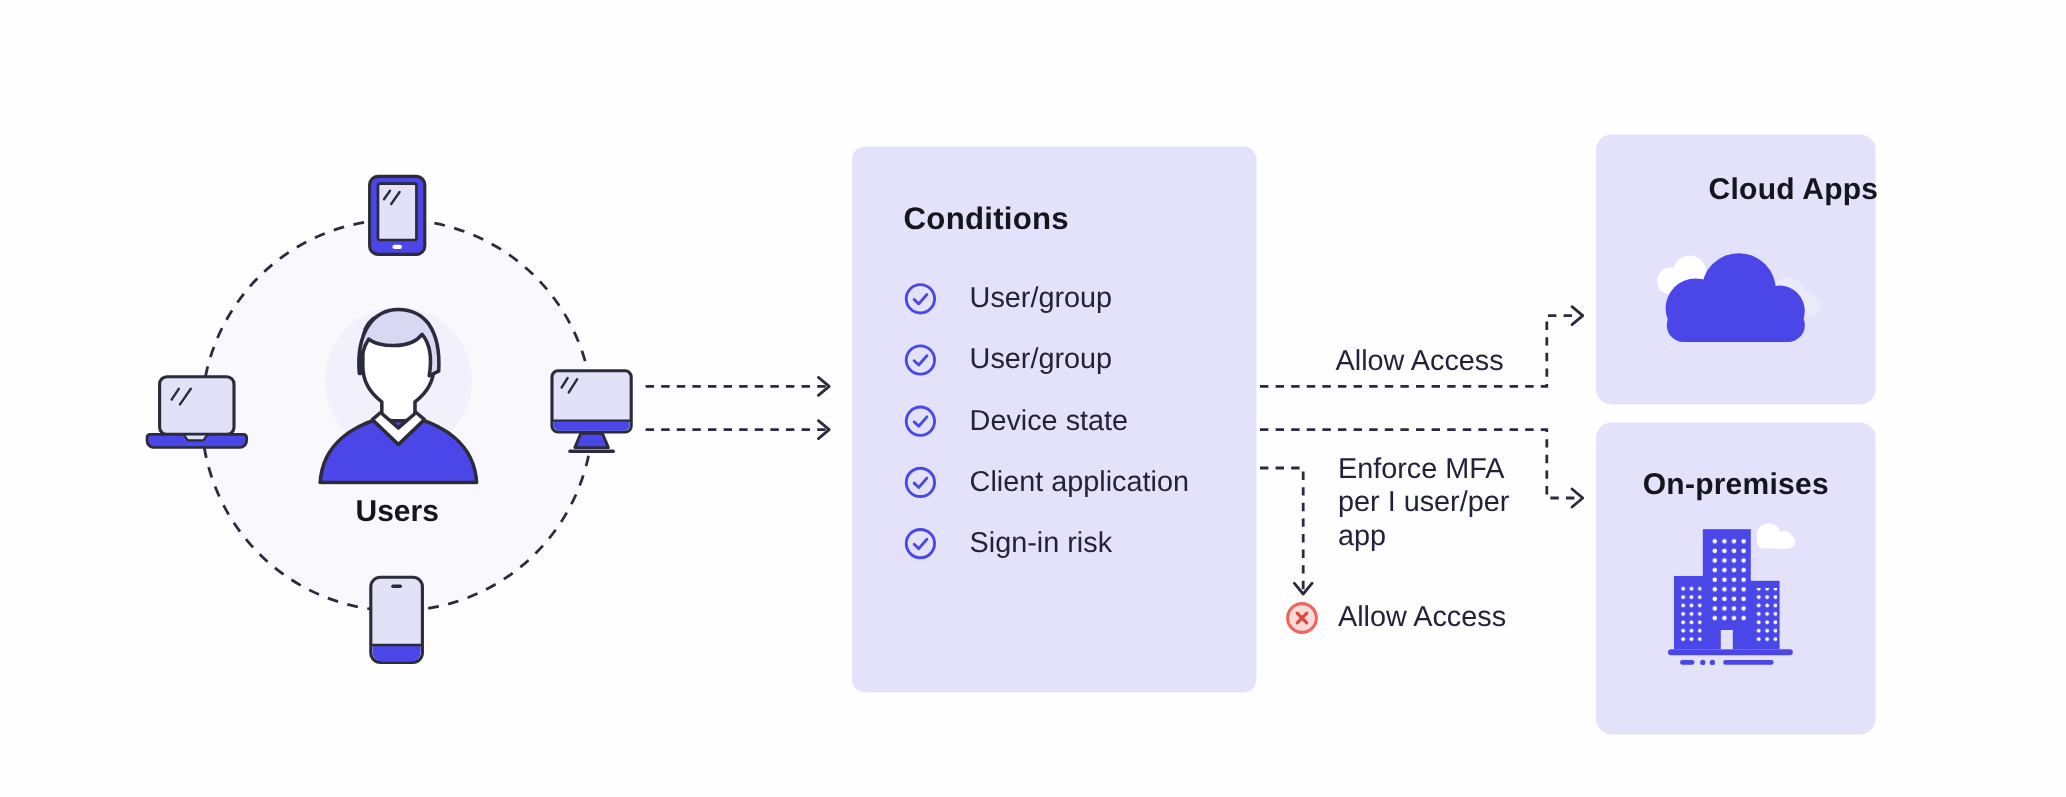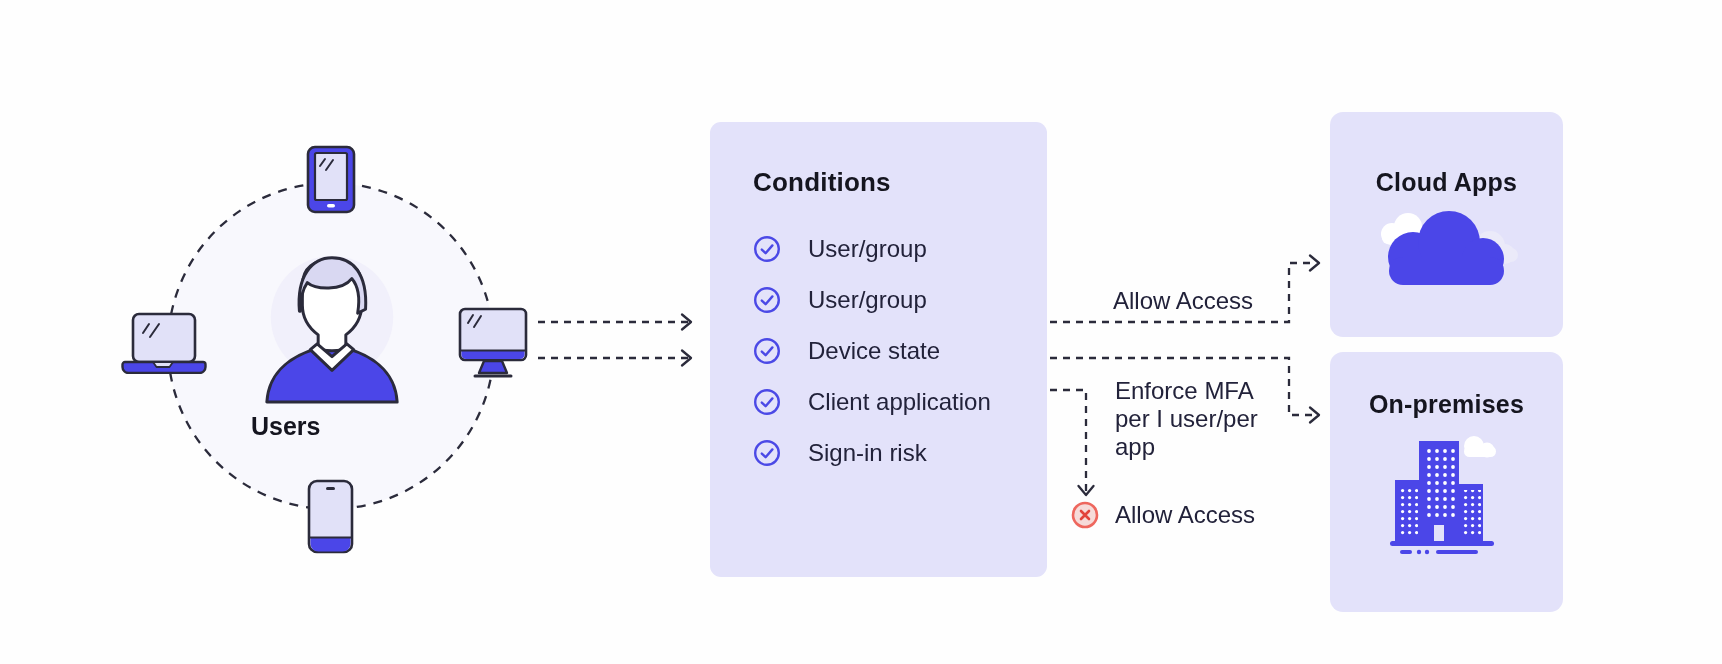--- a/index.html
+++ b/index.html
@@ -37,21 +37,21 @@
   .conditions-list li {
     height: 51px; display: flex; align-items: center; gap: 27px;
     font-size: 24px; color: #22223A; white-space: nowrap;
   }
   .cond-icon { flex: 0 0 28px; width: 28px; height: 28px; }
 
   .target-title {
     position: absolute; left: 0; width: 100%; text-align: center;
     font-size: 25px; font-weight: 700; color: #15151F; letter-spacing: 0.2px;
   }
-  .card-cloud .target-title { top: 56px; }
+  .card-cloud .target-title { top: 32px; margin-left: 48px; }
   .card-onprem .target-title { top: 38px; }
 
   .cloud-art   { position: absolute; left: 40px; top: 82px; }
   .building-art{ position: absolute; left: 56px; top: 80px; }
 
   
   .outcome-label {
     position: absolute; z-index: 3;
     font-size: 24px; color: #22223A; line-height: 28px; white-space: nowrap;
   }
@@ -62,21 +62,21 @@
 
   
   .device { position: absolute; z-index: 3; }
   .device-tablet  { left: 306px; top: 145px; }
   .device-laptop  { left: 121px; top: 311px; }
   .device-monitor { left: 458px; top: 307px; }
   .device-phone   { left: 307px; top: 479px; }
   .avatar         { left: 253px; top: 246px; position: absolute; z-index: 2; }
   .users-label {
     position: absolute; left: 251px; top: 412px; width: 160px; z-index: 3;
-    text-align: left; font-size: 25px; font-weight: 700; color: #15151F;
+    text-align: center; font-size: 25px; font-weight: 700; color: #15151F;
   }
 </style>
 </head>
 <body>
 
 <div class="canvas">
 
   <svg id="connector-layer" viewBox="0 0 1722 664" xmlns="http://www.w3.org/2000/svg">
     <g stroke="#2B2B3B" fill="none">
       <circle cx="331" cy="346" r="163" fill="#F8F8FD" stroke-width="2.3" stroke-dasharray="9 8"></circle>

